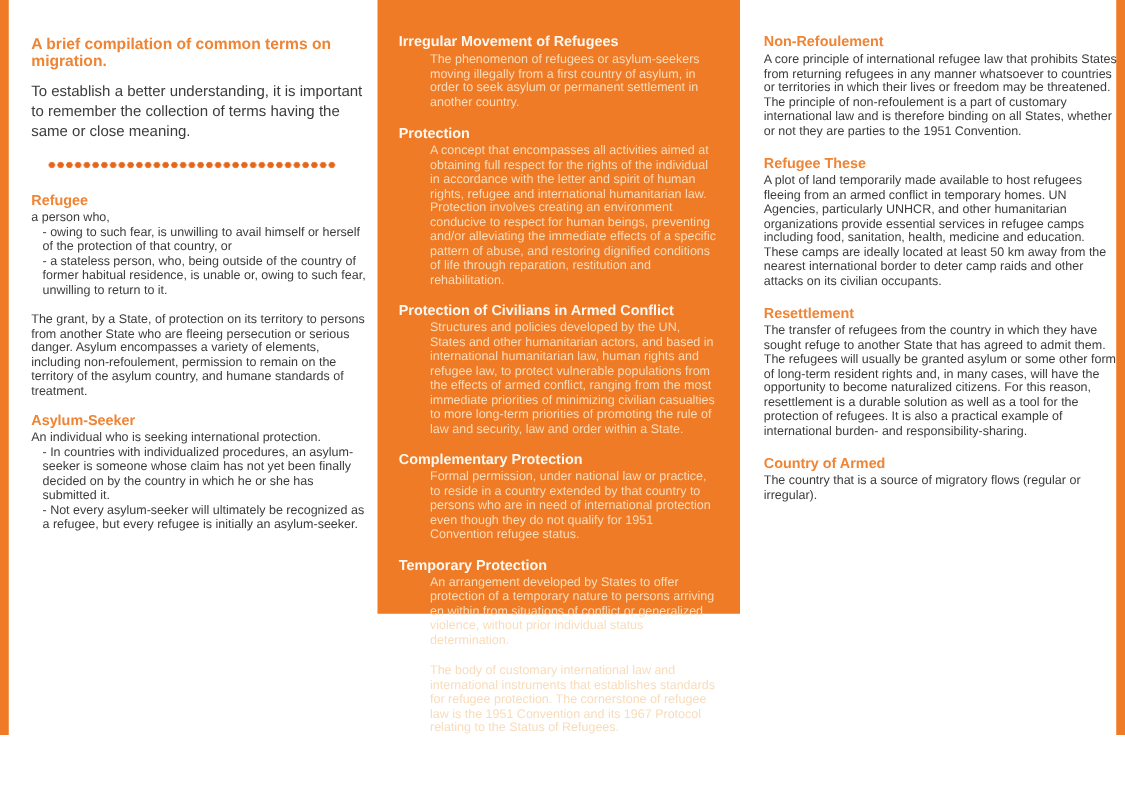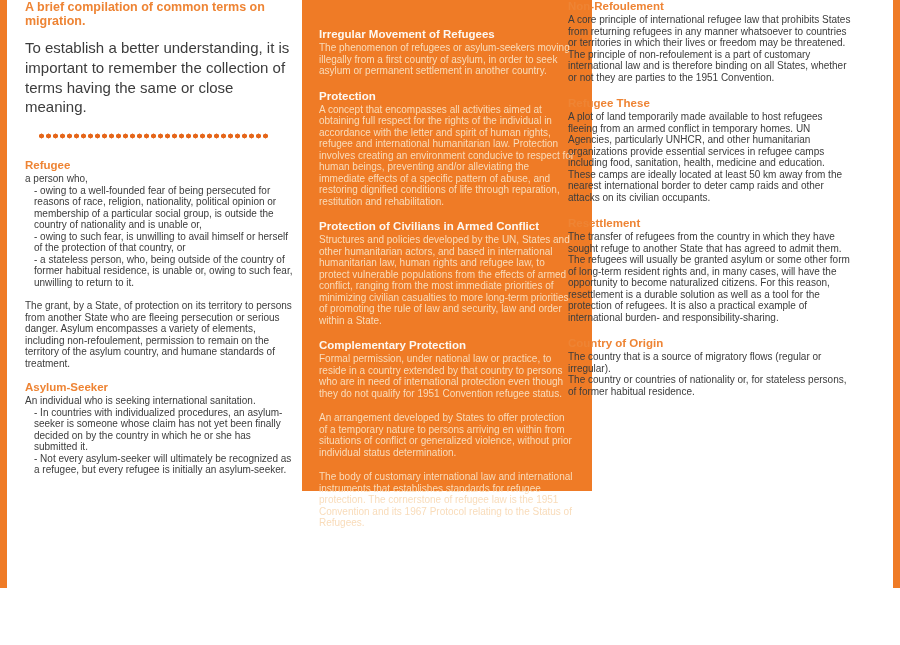--- a/index.html
+++ b/index.html
@@ -10,67 +10,66 @@
   html,body{margin:0;padding:0;}
   body{
     width:900px;height:645px;position:relative;overflow:hidden;
     background:var(--bg);color:var(--body);
     font-family:"Liberation Sans","DejaVu Sans",sans-serif;
   }
   .edge-strip{position:absolute;top:0;width:7px;height:588px;background:var(--panel);}
   .edge-strip.left{left:0;} .edge-strip.right{right:0;}
 
   .col{position:absolute;top:0;}
-  #col-left{left:25px;width:268px;}
+  #col-left{left:25px;width:268px;padding-top:28px;}
   #panel-mid{left:302px;width:290px;height:491px;background:var(--panel);padding:28px 17px 20px;}
-  #col-right{left:568px;width:286px;}
+  #col-right{left:611px;width:286px;padding-top:28px;}
 
   .page-title{font-size:12.5px;font-weight:bold;color:var(--head);margin:0 0 10px;}
-  .intro{font-size:15px;line-height:1.32;margin:0 0 16px;}
+  .intro{font-size:12px;line-height:1.32;margin:0 0 16px;}
   .dots{
     width:231px;height:6px;margin:0 0 20px 13px;
     background-image:radial-gradient(circle,var(--dot) 2.3px,transparent 2.7px);
     background-size:7px 6px;background-position:left center;background-repeat:repeat-x;
   }
   .term{margin:0 0 12px;}
   .term h3{font-size:11.5px;font-weight:bold;color:var(--head);margin:0 0 2px;}
   .term p{font-size:10px;line-height:1.15;margin:0;}
   .term p.ind{margin-left:9px;}
   #panel-mid .term{margin-bottom:13px;}
   #panel-mid .term h3{color:var(--mid-head);}
-  #panel-mid .term p{color:var(--mid-body);}
+  #panel-mid .term p{color:var(--mid-body);margin-left:25px;}
   #col-right .term{margin-bottom:14px;}
 </style>
 </head>
 <body>
 
 <div class="edge-strip left"></div>
 <div class="edge-strip right"></div>
 
 <div class="col" id="col-left">
   <h1 class="page-title">A brief compilation of common terms on migration.</h1>
   <p class="intro">To establish a better understanding, it is important to remember the collection of terms having the same or close meaning.</p>
   <div class="dots"></div>
 
   <section class="term">
     <h3>Refugee</h3>
     <p>a person who,</p>
-    <p class="ind">- owing to a well-founded fear of being persecuted for reasons of race, religion, nationality, political opinion or membership of a particular social group, is outside the country of nationality and is unable or,</p>
     <p class="ind">- owing to such fear, is unwilling to avail himself or herself of the protection of that country, or</p>
     <p class="ind">- a stateless person, who, being outside of the country of former habitual residence, is unable or, owing to such fear, unwilling to return to it.</p>
   </section>
 
 
   <section class="term">
     <p>The grant, by a State, of protection on its territory to persons from another State who are fleeing persecution or serious danger. Asylum encompasses a variety of elements, including non-refoulement, permission to remain on the territory of the asylum country, and humane standards of treatment.</p>
   </section>
 
   <section class="term">
     <h3>Asylum-Seeker</h3>
-    <p>An individual who is seeking international sanitation.</p>
+    <p>An individual who is seeking international protection.</p>
     <p class="ind">- In countries with individualized procedures, an asylum-seeker is someone whose claim has not yet been finally decided on by the country in which he or she has submitted it.</p>
     <p class="ind">- Not every asylum-seeker will ultimately be recognized as a refugee, but every refugee is initially an asylum-seeker.</p>
   </section>
 </div>
 
 <div class="col" id="panel-mid">
   <section class="term">
     <h3>Irregular Movement of Refugees</h3>
     <p>The phenomenon of refugees or asylum-seekers moving illegally from a first country of asylum, in order to seek asylum or permanent settlement in another country.</p>
   </section>
@@ -84,20 +83,21 @@
     <h3>Protection of Civilians in Armed Conflict</h3>
     <p>Structures and policies developed by the UN, States and other humanitarian actors, and based in international humanitarian law, human rights and refugee law, to protect vulnerable populations from the effects of armed conflict, ranging from the most immediate priorities of minimizing civilian casualties to more long-term priorities of promoting the rule of law and security, law and order within a State.</p>
   </section>
 
   <section class="term">
     <h3>Complementary Protection</h3>
     <p>Formal permission, under national law or practice, to reside in a country extended by that country to persons who are in need of international protection even though they do not qualify for 1951 Convention refugee status.</p>
   </section>
 
   <section class="term">
+    <h3>Temporary Protection</h3>
     <p>An arrangement developed by States to offer protection of a temporary nature to persons arriving en within from situations of conflict or generalized violence, without prior individual status determination.</p>
   </section>
 
   <section class="term">
     <p>The body of customary international law and international instruments that establishes standards for refugee protection. The cornerstone of refugee law is the 1951 Convention and its 1967 Protocol relating to the Status of Refugees.</p>
   </section>
 </div>
 
 <div class="col" id="col-right">
   <section class="term">
@@ -110,17 +110,16 @@
     <p>A plot of land temporarily made available to host refugees fleeing from an armed conflict in temporary homes. UN Agencies, particularly UNHCR, and other humanitarian organizations provide essential services in refugee camps including food, sanitation, health, medicine and education. These camps are ideally located at least 50 km away from the nearest international border to deter camp raids and other attacks on its civilian occupants.</p>
   </section>
 
   <section class="term">
     <h3>Resettlement</h3>
     <p>The transfer of refugees from the country in which they have sought refuge to another State that has agreed to admit them. The refugees will usually be granted asylum or some other form of long-term resident rights and, in many cases, will have the opportunity to become naturalized citizens. For this reason, resettlement is a durable solution as well as a tool for the protection of refugees. It is also a practical example of international burden- and responsibility-sharing.</p>
   </section>
 
 
   <section class="term">
-    <h3>Country of Origin</h3>
+    <h3>Country of Armed</h3>
     <p>The country that is a source of migratory flows (regular or irregular).</p>
-    <p>The country or countries of nationality or, for stateless persons, of former habitual residence.</p>
   </section>
 </div>
 
 </body></html>

